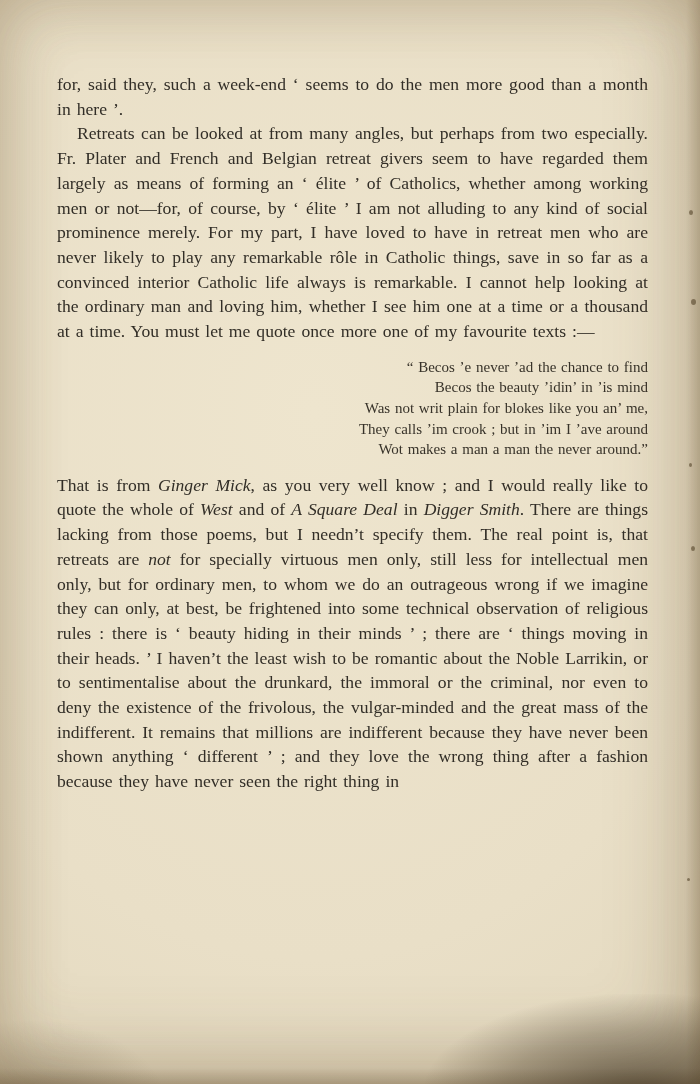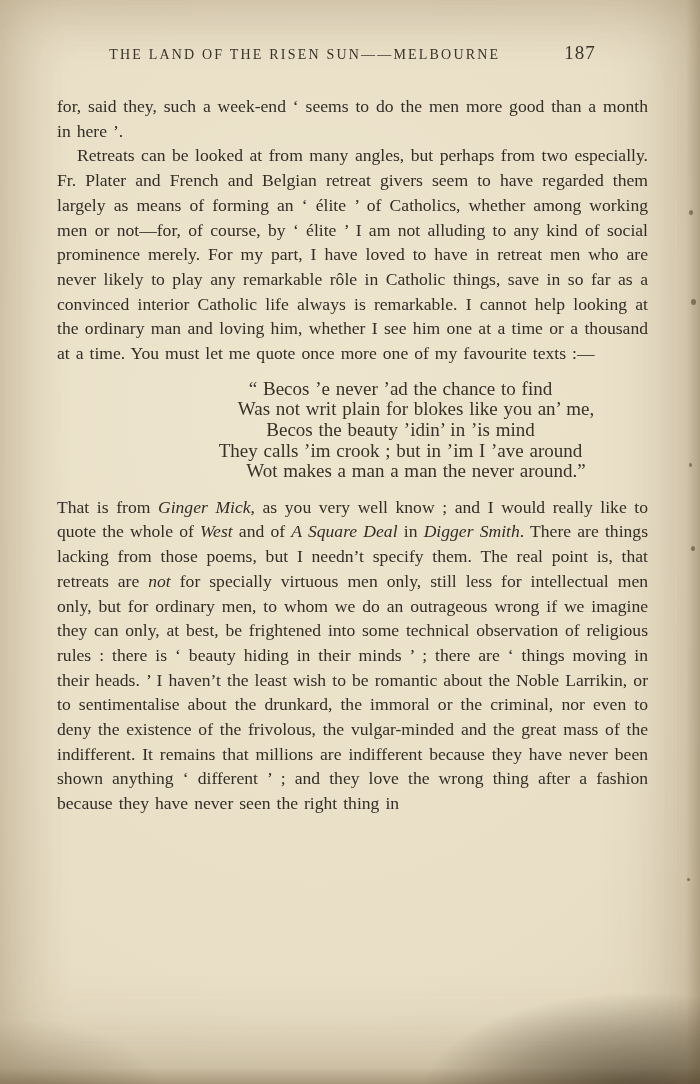--- a/index.html
+++ b/index.html
@@ -59,50 +59,46 @@
     line-height: 24.7px;
     text-align: justify;
     word-spacing: 1.6px;
     color: #322e27;
   }
   .para.indent { text-indent: 20px; }
   .it { font-style: italic; }
 
   .poem {
     margin: 13px 0 13px 96px;
-    font-size: 19px;
+    font-size: 15px;
     line-height: 20.6px;
-    text-align: center;
+    text-align: right;
     word-spacing: 1px;
     color: #373229;
   }
   .poem-line.in { padding-left: 31px; }
 </style>
 </head>
 <body>
 
 <div class="page">
 
   <div class="content">
 
-    <header class="running-head">
-      <span class="head-title">THE LAND OF THE RISEN SUN——MELBOURNE</span>
-      <span class="head-number">187</span>
-    </header>
 
     <main class="text-block">
 
       <p class="para">for, said they, such a week-end ‘ seems to do the men more good than a month in here ’.</p>
 
       <p class="para indent">Retreats can be looked at from many angles, but perhaps from two especially.  Fr. Plater and French and Belgian retreat givers seem to have regarded them largely as means of forming an ‘ élite ’ of Catholics, whether among working men or not—for, of course, by ‘ élite ’ I am not alluding to any kind of social prominence merely.  For my part, I have loved to have in retreat men who are never likely to play any remarkable rôle in Catholic things, save in so far as a convinced interior Catholic life always is remarkable.  I cannot help looking at the ordinary man and loving him, whether I see him one at a time or a thousand at a time.  You must let me quote once more one of my favourite texts :—</p>
 
       <div class="poem">
         <div class="poem-line">“ Becos ’e never ’ad the chance to find</div>
+        <div class="poem-line">Becos the beauty ’idin’ in ’is mind</div>
         <div class="poem-line in">Was not writ plain for blokes like you an’ me,</div>
-        <div class="poem-line">Becos the beauty ’idin’ in ’is mind</div>
         <div class="poem-line">They calls ’im crook ;  but in ’im I ’ave around</div>
         <div class="poem-line in">Wot makes a man a man the never around.”</div>
       </div>
 
       <p class="para"><span>That is from </span><span class="it">Ginger Mick</span><span>, as you very well know ; and I would really like to quote the whole of </span><span class="it">West</span><span> and of </span><span class="it">A Square Deal</span><span> in </span><span class="it">Digger Smith</span><span>.  There are things lacking from those poems, but I needn’t specify them.  The real point is, that retreats are </span><span class="it">not</span><span> for specially virtuous men only, still less for intellectual men only, but for ordinary men, to whom we do an outrageous wrong if we imagine they can only, at best, be frightened into some technical observation of religious rules :  there is ‘ beauty hiding in their minds ’ ;  there are ‘ things moving in their heads. ’  I haven’t the least wish to be romantic about the Noble Larrikin, or to sentimentalise about the drunkard, the immoral or the criminal, nor even to deny the existence of the frivolous, the vulgar-minded and the great mass of the indifferent.  It remains that millions are indifferent because they have never been shown anything ‘ different ’ ;  and they love the wrong thing after a fashion because they have never seen the right thing in</span></p>
 
     </main>
   </div>
 
   <div class="vignette"></div>

